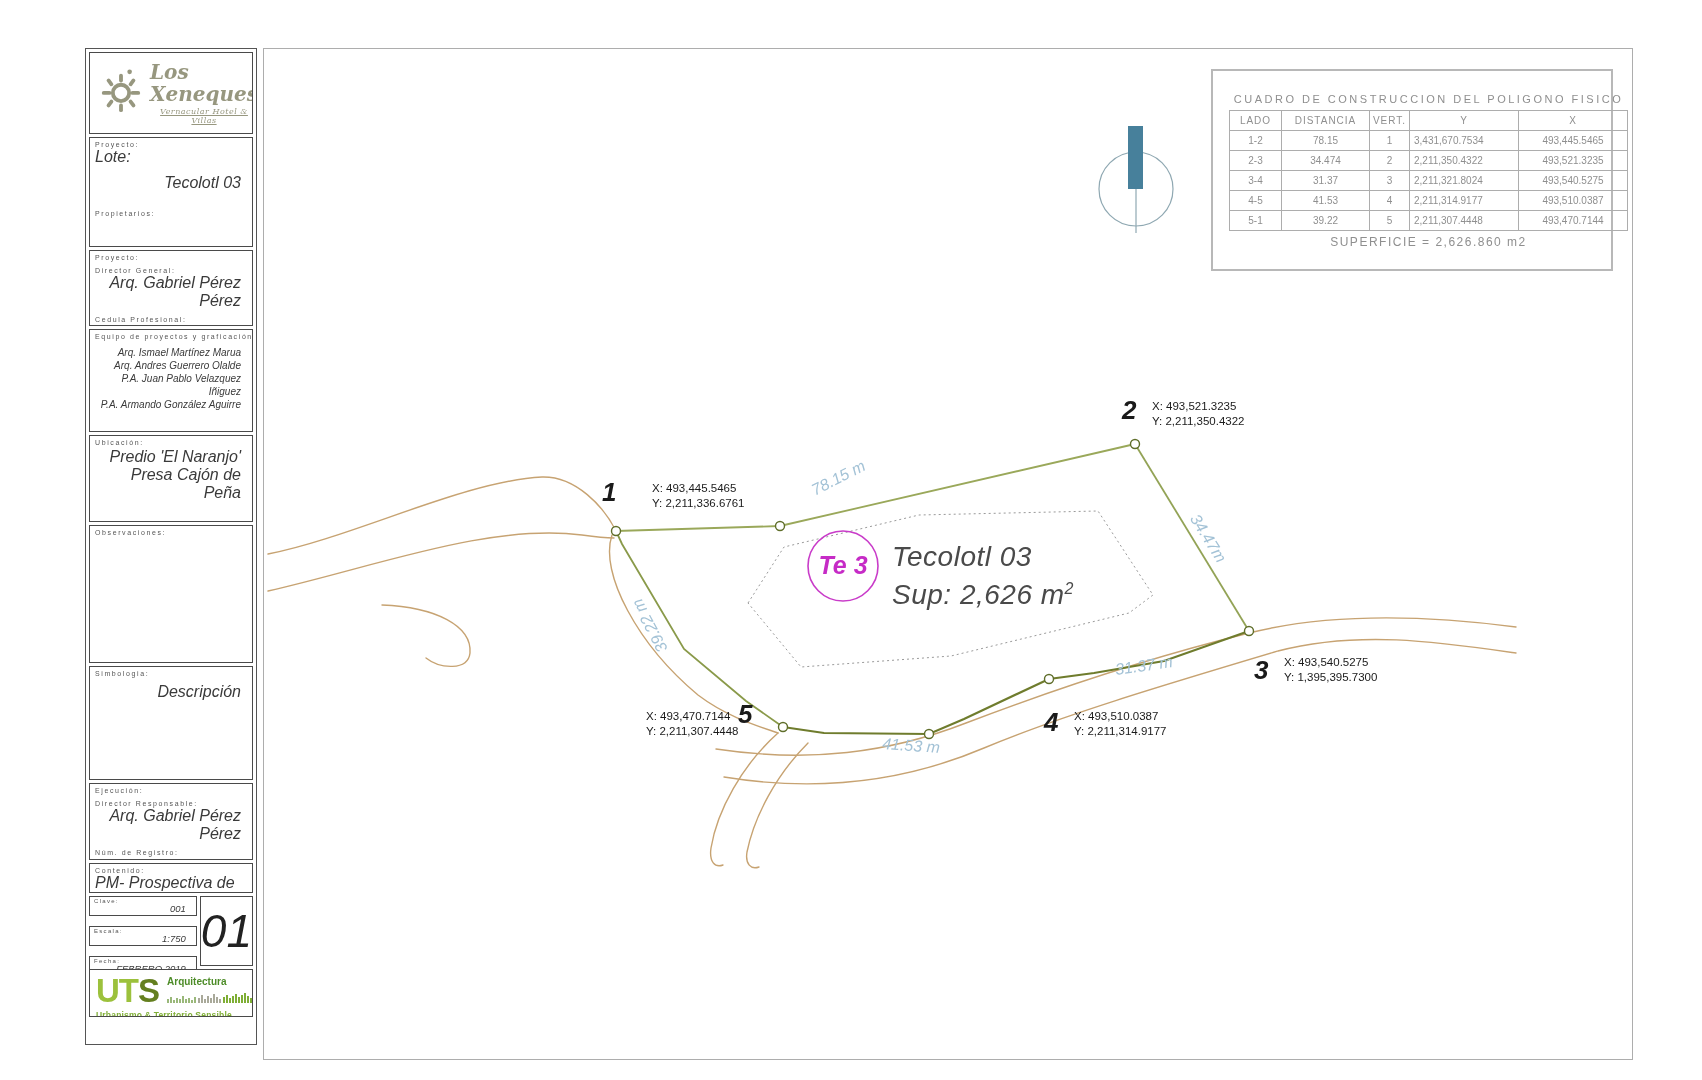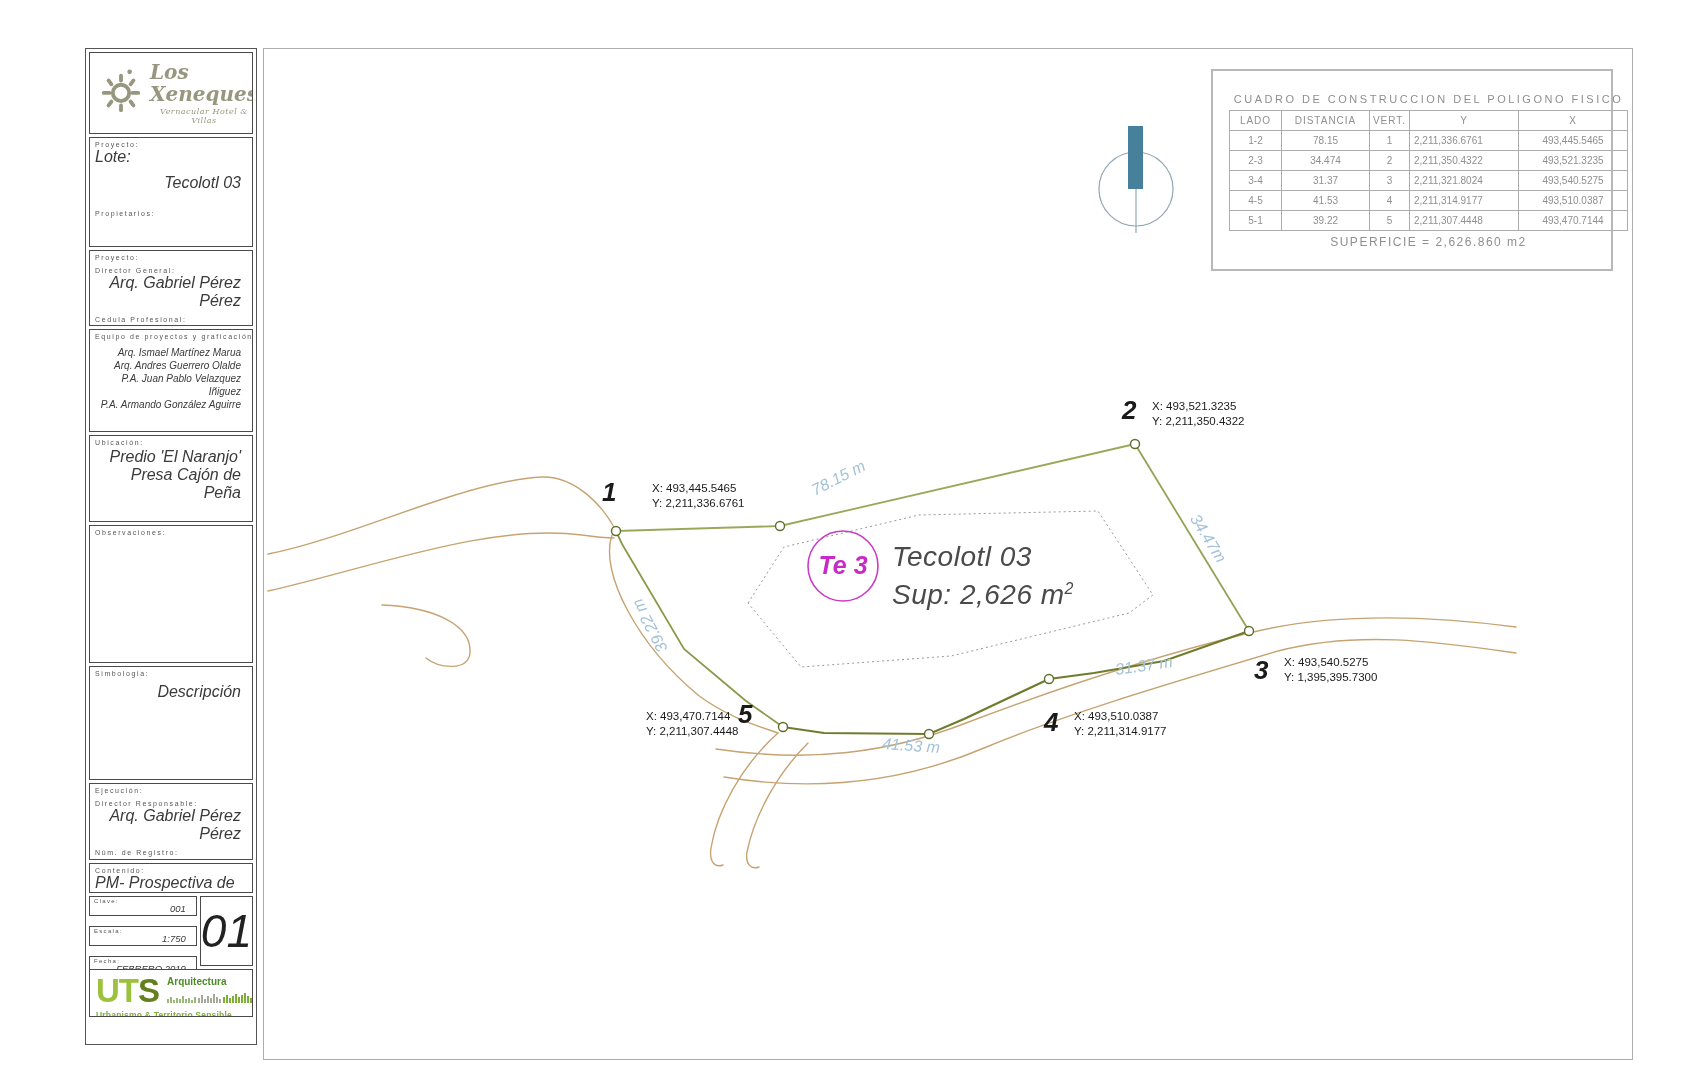--- a/index.html
+++ b/index.html
@@ -12,21 +12,21 @@
     display:flex;flex-direction:column;gap:3px;background:#fff;}
   .box{border:1px solid #4a4a4a;box-sizing:border-box;padding:3px 5px;
     position:relative;overflow:hidden;background:#fff;flex:none;}
   .tiny{font-size:7px;letter-spacing:1.6px;color:#555;white-space:nowrap;}
   .hand{font-style:italic;color:#3a3a3a;}
   .vr{text-align:right;padding-right:6px;}
   .logo-box{height:82px;display:flex;align-items:center;gap:6px;padding:6px 8px;}
   .brand{font-family:"DejaVu Serif",serif;font-style:italic;font-weight:bold;
     font-size:20px;color:#97977f;line-height:22px;}
   .tagline{font-family:"DejaVu Serif",serif;font-style:italic;font-size:8px;
-    color:#97977f;letter-spacing:.5px;text-align:center;margin-top:2px;}
+    color:#97977f;letter-spacing:.5px;text-align:center;margin-top:2px;text-decoration:underline;}
   .lote-box{height:110px;}
   .proyecto-box{height:76px;}
   .equipo-box{height:103px;}
   .ubicacion-box{height:87px;}
   .observ-box{height:138px;}
   .simb-box{height:114px;}
   .ejec-box{height:77px;}
   .cont-box{height:30px;}
   .clave-row{height:70px;display:flex;gap:3px;flex:none;}
   .clave-col{width:112px;display:flex;flex-direction:column;gap:10px;}
@@ -289,21 +289,21 @@
         <th>LADO</th>
         <th>DISTANCIA</th>
         <th>VERT.</th>
         <th>Y</th>
         <th>X</th>
       </tr>
       <tr class="t-row">
         <td>1-2</td>
             <td>78.15</td>
             <td>1</td>
-        <td class="coly">2,211,336.6761</td>
+        <td class="coly">3,431,670.7534</td>
             <td>493,445.5465</td>
       </tr>
       <tr class="t-row">
         <td>2-3</td>
             <td>34.474</td>
             <td>2</td>
         <td class="coly">2,211,350.4322</td>
             <td>493,521.3235</td>
       </tr>
       <tr class="t-row">

